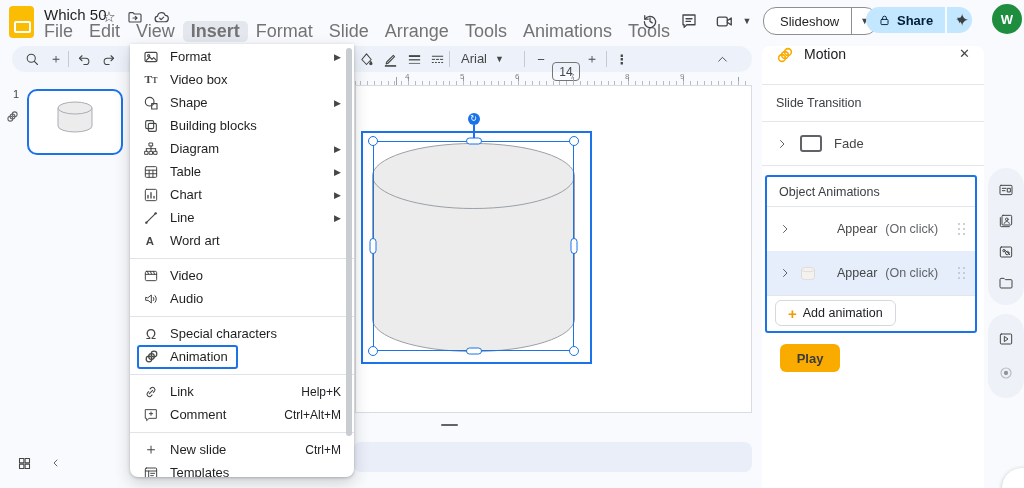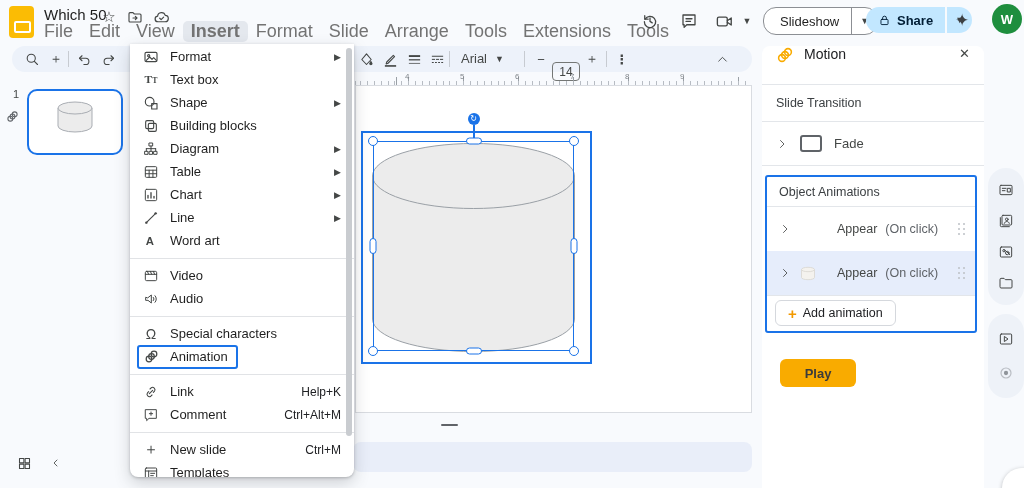--- a/index.html
+++ b/index.html
@@ -86,21 +86,21 @@
   .anim-row{height:44px;display:flex;align-items:center;gap:8px;padding:0 10px 0 12px;font-size:12.5px;color:#444746;}
   .anim-row.selected{background:#e6edfb;}
   .athumb{width:18px;height:16px;display:flex;align-items:center;justify-content:center;flex:none;}
   .aname{margin-left:12px;}
   .atrig{color:#5f6368;}
   .dots{width:7px;height:13px;margin-left:auto;position:relative;}
   .dots::before{content:"";position:absolute;left:0;top:0;width:2px;height:2px;border-radius:50%;background:#bdc1c6;
     box-shadow:5px 0 0 #bdc1c6,0 5px 0 #bdc1c6,5px 5px 0 #bdc1c6,0 10px 0 #bdc1c6,5px 10px 0 #bdc1c6;}
   .add-anim{margin:4px 0 5px 8px;height:24px;display:inline-flex;align-items:center;gap:6px;padding:0 12px;border:1px solid #d5d8dd;border-radius:6px;background:#fff;font-size:12.5px;color:#202124;}
   .add-plus{color:#f29900;font-size:15px;font-weight:bold;}
-  .play-btn{margin:26px 0 0 18px;width:76px;height:28px;background:#f9ab00;border-radius:6px;display:flex;align-items:center;justify-content:center;font-size:13px;font-weight:bold;color:#3b3b3b;}
+  .play-btn{margin:11px 0 0 18px;width:60px;height:28px;background:#f9ab00;border-radius:6px;display:flex;align-items:center;justify-content:center;font-size:13px;font-weight:bold;color:#3b3b3b;}
   
   .rail-pill{position:absolute;left:988px;width:36px;background:#eef2f8;border-radius:18px;display:flex;flex-direction:column;align-items:center;}
   .rail-ic{width:18px;height:18px;color:#444746;display:flex;align-items:center;justify-content:center;}
   .fab{position:absolute;left:1002px;top:468px;width:40px;height:40px;border-radius:50%;background:#fff;box-shadow:0 1px 4px rgba(0,0,0,.25);z-index:6;}
   
   .bot-ic{position:absolute;color:#444746;display:flex;align-items:center;justify-content:center;}
 </style>
 </head>
 <body>
 
@@ -122,21 +122,21 @@
   </div>
   <div class="menubar">
     <span class="mb-item">File</span>
     <span class="mb-item">Edit</span>
     <span class="mb-item">View</span>
     <span class="mb-item active">Insert</span>
     <span class="mb-item">Format</span>
     <span class="mb-item">Slide</span>
     <span class="mb-item">Arrange</span>
     <span class="mb-item">Tools</span>
-    <span class="mb-item">Extensions</span>
+    <span class="mb-item">Animations</span>
     <span class="mb-item">Tools</span>
   </div>
   <div class="hdr-ic" style="left:640px">
     <svg class="sv" width="18" height="18" viewBox="0 0 24 24">
         <path d="M5.5 9.5A7.5 7.5 0 1 1 4.5 13"></path>
         <path d="M5 5v4.5H9.5"></path>
         <path d="M12 8v4.5l3 2"></path>
       </svg>
   </div>
   <div class="hdr-ic" style="left:679px">
@@ -320,21 +320,21 @@
     <span class="mlabel">Format</span>
     <span class="msub">▶</span>
   </div>
   <div class="mrow">
     <span class="mico">
         <svg width="17" height="17" viewBox="0 0 24 24" fill="#444746">
           <text x="2" y="17" font-size="16" font-weight="bold" font-family="Liberation Serif,serif">T</text>
           <text x="13" y="17" font-size="11" font-weight="bold" font-family="Liberation Serif,serif">T</text>
         </svg>
       </span>
-    <span class="mlabel">Text box</span>
+    <span class="mlabel">Video box</span>
   </div>
   <div class="mrow">
     <span class="mico">
         <svg class="sv" width="16" height="16" viewBox="0 0 24 24">
           <circle cx="10" cy="10" r="6.5"></circle>
           <rect x="13" y="13" width="8" height="8"></rect>
         </svg>
       </span>
     <span class="mlabel">Shape</span>
     <span class="msub">▶</span>

